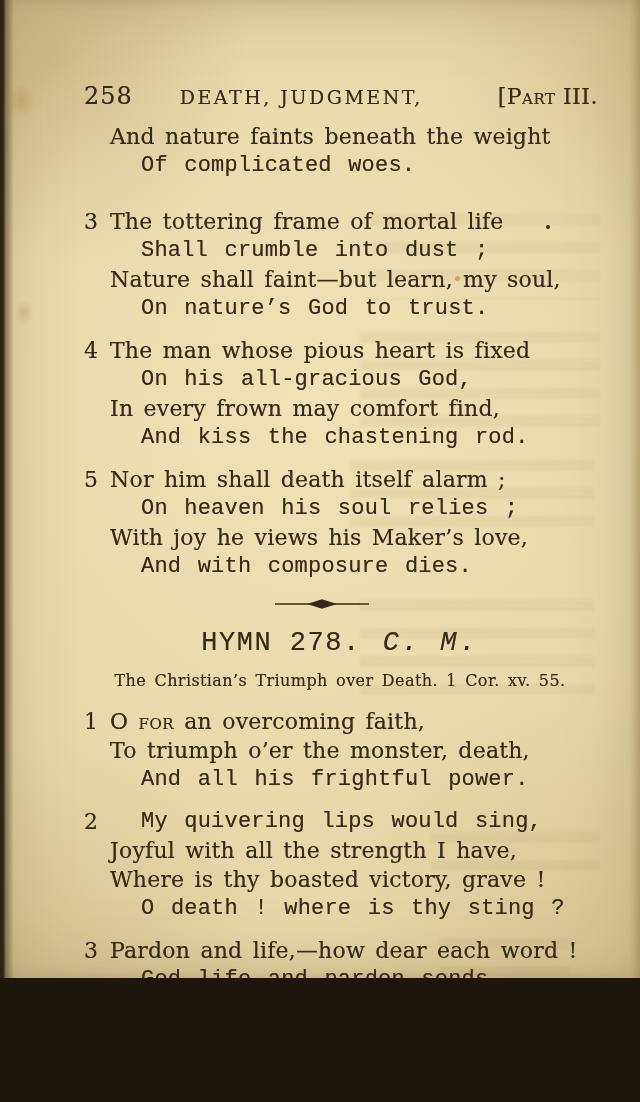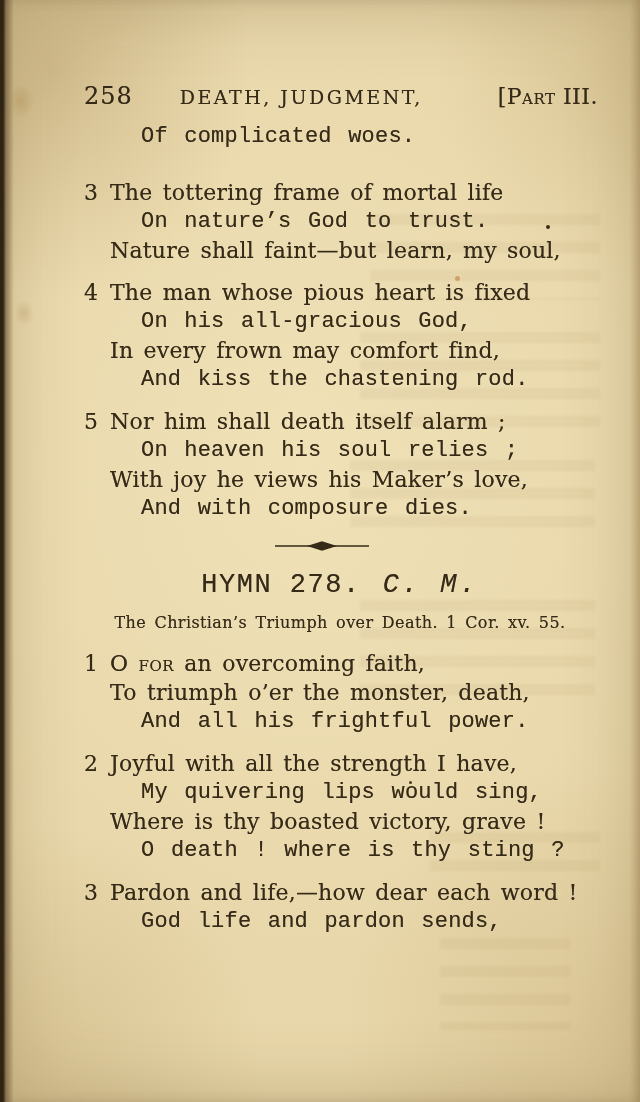--- a/index.html
+++ b/index.html
@@ -1,19 +1,19 @@
 <!DOCTYPE html>
 <html><head>
 <meta charset="utf-8">
 <style>
   html,body { margin:0; padding:0; background:#1d160d; }
   .page {
     position: relative;
     width: 640px;
-    height: 1102px;
+    height: 978px;
     overflow: hidden;
     box-sizing: border-box;
     padding-top: 82px;
     font-family: "DejaVu Serif", "Liberation Serif", serif;
     color: #352a18;
     background:
       radial-gradient(90% 65% at 48% 42%, rgba(246,233,194,0.55) 0%, rgba(246,233,194,0) 70%),
       radial-gradient(45% 30% at 8% 6%, rgba(150,118,66,0.30), transparent 70%),
       radial-gradient(40% 28% at 96% 6%, rgba(170,140,85,0.22), transparent 70%),
       radial-gradient(55% 35% at 92% 94%, rgba(180,150,95,0.25), transparent 70%),
@@ -104,28 +104,30 @@
   <div class="speck s3"></div>
 
   <header class="pagehead">
     <span class="pagenum">258</span>
     <span class="runtitle">DEATH, JUDGMENT,</span>
     <span class="partlbl">[Part III.</span>
   </header>
 
   <section class="textblock">
     <div class="cont" id="cont-mount">
+        <div class="line">And nature faints beneath the weight</div>
         <div class="line ind">Of complicated woes.</div>
       </div>
     <div id="verses1-mount">
         <div class="verse">
           <span class="vnum">3</span>
           <div class="line">The tottering frame of mortal life</div>
+          <div class="line ind">Shall crumble into dust ;</div>
+          <div class="line">Nature shall faint—but learn, my soul,</div>
           <div class="line ind">On nature’s God to trust.</div>
-          <div class="line">Nature shall faint—but learn, my soul,</div>
         </div>
         <div class="verse">
           <span class="vnum">4</span>
           <div class="line">The man whose pious heart is fixed</div>
           <div class="line ind">On his all-gracious God,</div>
           <div class="line">In every frown may comfort find,</div>
           <div class="line ind">And kiss the chastening rod.</div>
         </div>
         <div class="verse">
           <span class="vnum">5</span>
@@ -153,22 +155,22 @@
   <section class="textblock verses2">
     <div id="verses2-mount">
         <div class="verse">
           <span class="vnum">1</span>
           <div class="line"><span>O </span><span class="sc">for</span><span> an overcoming faith,</span></div>
           <div class="line">To triumph o’er the monster, death,</div>
           <div class="line ind">And all his frightful power.</div>
         </div>
         <div class="verse">
           <span class="vnum">2</span>
+          <div class="line ind">My quivering lips would sing,</div>
           <div class="line">Joyful with all the strength I have,</div>
-          <div class="line ind">My quivering lips would sing,</div>
           <div class="line">Where is thy boasted victory, grave !</div>
           <div class="line ind">O death ! where is thy sting ?</div>
         </div>
         <div class="verse">
           <span class="vnum">3</span>
           <div class="line">Pardon and life,—how dear each word !</div>
           <div class="line ind">God life and pardon sends,</div>
         </div>
       </div>
   </section>

